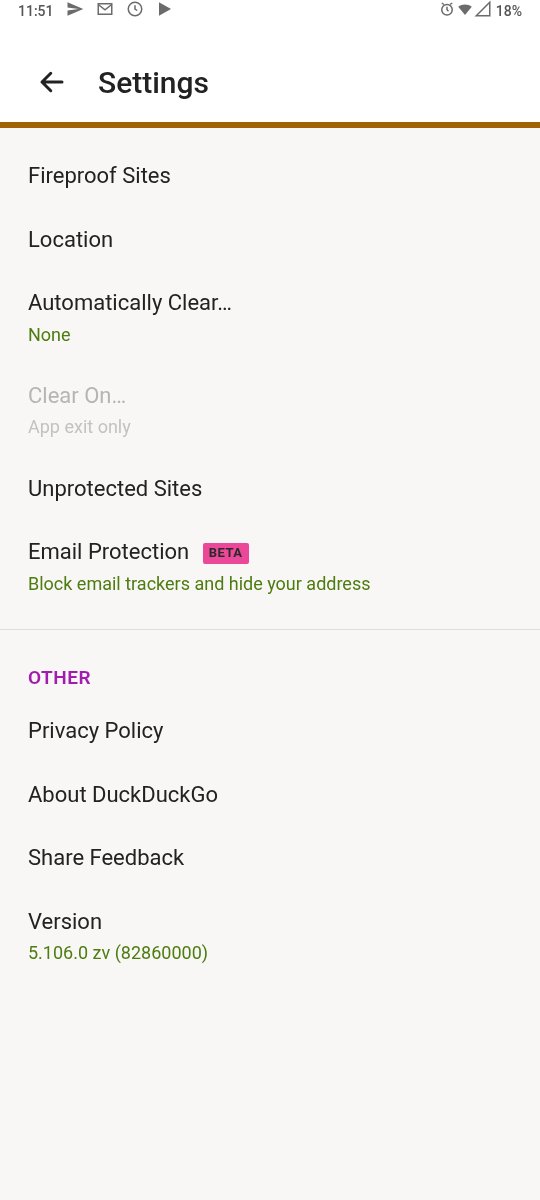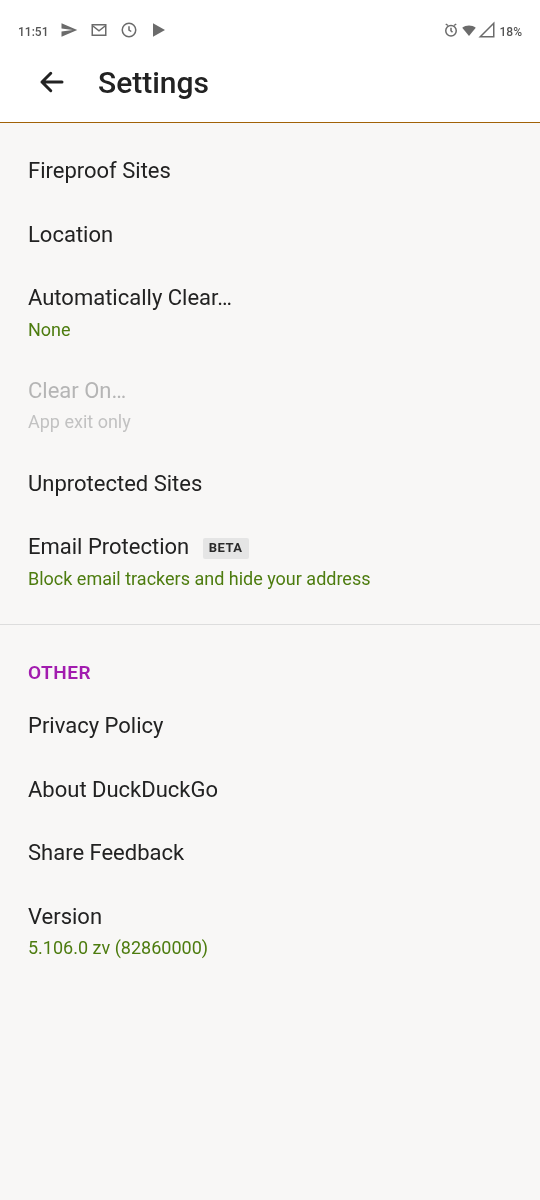--- a/index.html
+++ b/index.html
@@ -1,42 +1,42 @@
 <!DOCTYPE html>
 <html><head>
 <meta charset="utf-8">
 <style>
   * { box-sizing: border-box; margin: 0; padding: 0; }
   html, body { width: 540px; height: 1200px; font-family: -apple-system, Roboto, "Helvetica Neue", Arial, sans-serif; background: #fff; color: #222; }
   body { display: flex; flex-direction: column; }
 
   
-  .status-bar { height: 42px; display: flex; align-items: flex-end; justify-content: space-between; padding: 0 18px; color: #555; font-size: 12px; font-weight: 500; }
+  .status-bar { height: 42px; display: flex; align-items: flex-start; justify-content: space-between; padding: 0 18px; color: #555; font-size: 14px; font-weight: 500; }
   .status-left { display: flex; align-items: center; gap: 12px; }
   .status-right { display: flex; align-items: center; }
   .status-bar svg { width: 18px; height: 18px; fill: #6b6b6b; }
   .status-bar .battery-text { margin-left: 4px; }
 
   
   .app-bar { height: 80px; display: flex; align-items: center; padding: 0 24px; background: #fff; }
   .back-btn { width: 56px; height: 56px; display: flex; align-items: center; justify-content: center; background: none; border: none; cursor: pointer; }
   .back-btn svg { width: 30px; height: 30px; stroke: #222; stroke-width: 2.4; fill: none; stroke-linecap: round; stroke-linejoin: round; }
   .app-title { font-size: 30px; font-weight: 500; margin-left: 18px; color: #222; }
 
   
-  .content { flex: 1; background: #f8f7f6; border-top: 1px solid #a16207; padding-bottom: 32px; }
+  .content { flex: 1; background: #f8f7f6; border-top: 6px solid #a16207; padding-bottom: 32px; }
 
   .item { padding: 18px 28px; cursor: pointer; }
   .item-title { font-size: 22px; color: #222; font-weight: 400; line-height: 1.25; }
   .item-sub { font-size: 18px; color: #4d7c0f; margin-top: 6px; line-height: 1.3; }
   .item.disabled .item-title { color: #b5b5b5; }
   .item.disabled .item-sub { color: #c2c2c2; }
   .item.disabled { cursor: default; }
 
-  .badge { display: inline-block; background: #e5e5e5; color: #2a2a2a; font-size: 13px; font-weight: 700; padding: 2px 6px; border-radius: 2px; vertical-align: middle; margin-left: 8px; letter-spacing: 0.5px; }
+  .badge { display: inline-block; background: #ec4899; color: #2a2a2a; font-size: 13px; font-weight: 700; padding: 2px 6px; border-radius: 2px; vertical-align: middle; margin-left: 8px; letter-spacing: 0.5px; }
 
   .divider { height: 1px; background: #ddd; margin: 16px 0 0 0; }
 
   .section-header { padding: 36px 28px 10px 28px; color: #a21caf; font-size: 19px; font-weight: 600; letter-spacing: 0.5px; }
 
   .first-item { padding-top: 34px; }
 </style>
 </head>
 <body>
 

